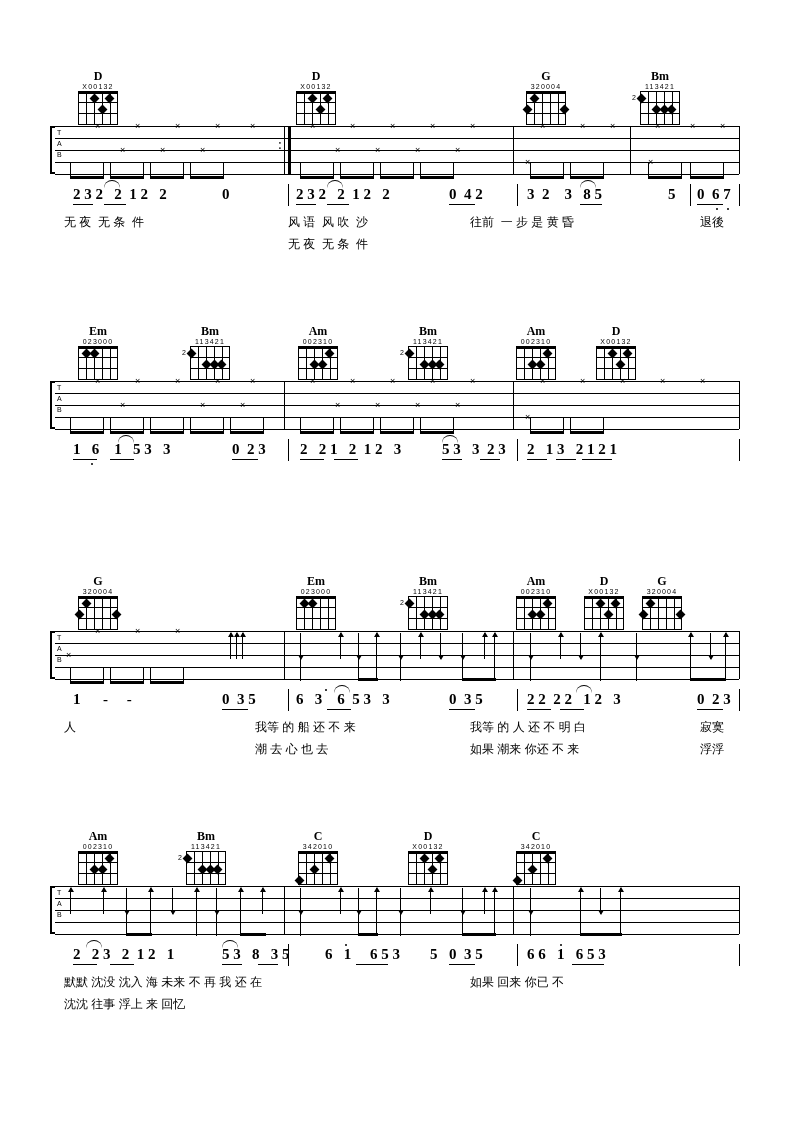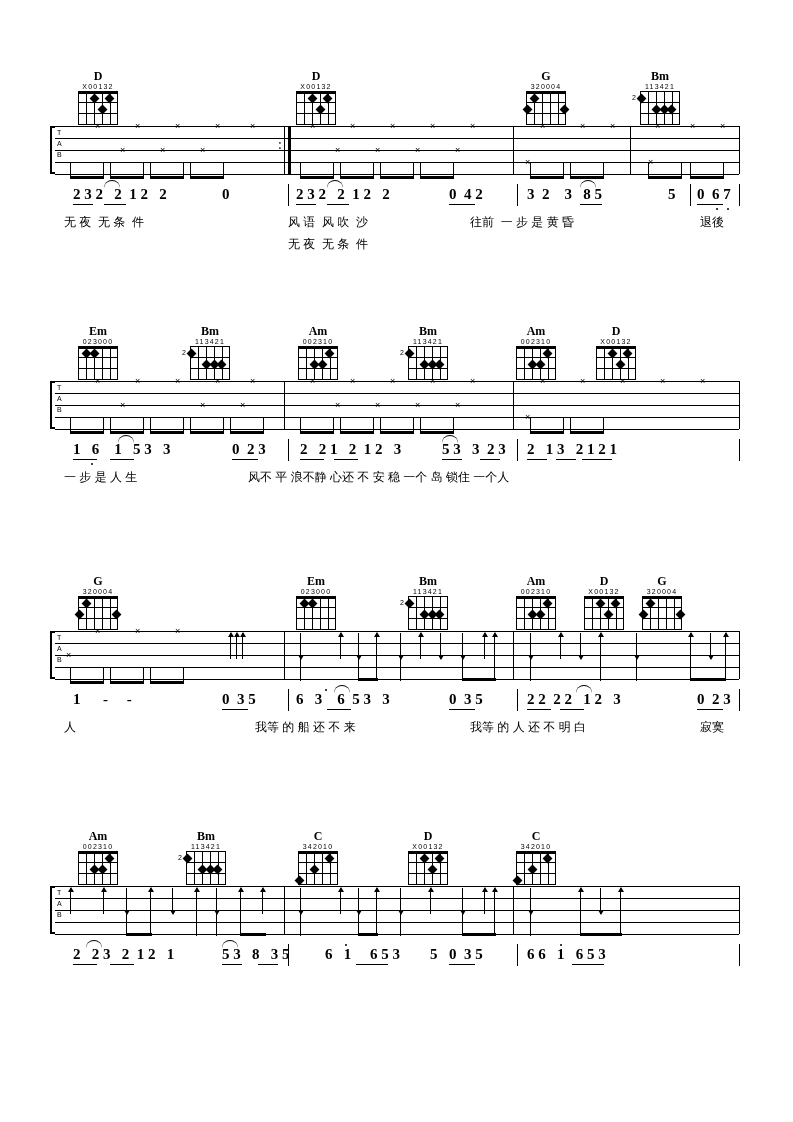--- a/index.html
+++ b/index.html
@@ -638,24 +638,20 @@
       <div class="slur" style="left:442px;top:-6px"></div>
       <div class="und" style="left:480px;top:18px;width:20px"></div>
       <div class="und" style="left:527px;top:18px;width:20px"></div>
       <div class="und" style="left:556px;top:18px;width:20px"></div>
       <div class="und" style="left:582px;top:18px;width:30px"></div>
       <div class="barline" style="left:288px;top:-2px;height:22px"></div>
       <div class="barline" style="left:517px;top:-2px;height:22px"></div>
       <div class="barline" style="left:739px;top:-2px;height:22px"></div>
     </div>
 
-    <div class="lyrics">
-      <div class="lyr" style="left:64px;">一 步 是 人 生</div>
-      <div class="lyr" style="left:248px;">风不 平 浪不静 心还 不 安 稳 一个 岛 锁住 一个人</div>
-    </div>
   </div>
 
   <div class="system" style="position:absolute;left:0;top:565px;width:793px;">
     <div class="chords">
       <div class="chord" style="left:70px;top:10px;">
         <div class="cname">G</div>
         <div class="cfing">320004</div>
         <div class="grid">
           <div class="nut"></div>
           <div class="vline" style="left:0"></div>
@@ -856,20 +852,25 @@
       <div class="barline" style="left:288px;top:-2px;height:22px"></div>
       <div class="barline" style="left:517px;top:-2px;height:22px"></div>
       <div class="barline" style="left:739px;top:-2px;height:22px"></div>
     </div>
 
     <div class="lyrics">
       <div class="lyr" style="left:64px;">人</div>
       <div class="lyr" style="left:255px;">我等 的 船 还 不 来</div>
       <div class="lyr" style="left:470px;">我等 的 人 还 不 明 白</div>
       <div class="lyr" style="left:700px;">寂寞</div>
+    </div>
+    <div class="lyrics">
+      <div class="lyr" style="left:255px;">潮 去 心 也 去</div>
+      <div class="lyr" style="left:470px;">如果 潮来 你还 不 来</div>
+      <div class="lyr" style="left:700px;">浮浮</div>
     </div>
   </div>
 
   <div class="system" style="position:absolute;left:0;top:820px;width:793px;">
     <div class="chords">
       <div class="chord" style="left:70px;top:10px;">
         <div class="cname">Am</div>
         <div class="cfing">002310</div>
         <div class="grid">
           <div class="nut"></div>
@@ -1041,15 +1042,22 @@
       <div class="dotover" style="left:345px;top:-2px"></div>
       <div class="und" style="left:356px;top:18px;width:32px"></div>
       <div class="und" style="left:449px;top:18px;width:26px"></div>
       <div class="dotover" style="left:560px;top:-2px"></div>
       <div class="und" style="left:572px;top:18px;width:32px"></div>
       <div class="barline" style="left:288px;top:-2px;height:22px"></div>
       <div class="barline" style="left:517px;top:-2px;height:22px"></div>
       <div class="barline" style="left:739px;top:-2px;height:22px"></div>
     </div>
 
+    <div class="lyrics">
+      <div class="lyr" style="left:64px;">默默 沈没 沈入 海 未来 不 再 我 还 在</div>
+      <div class="lyr" style="left:470px;">如果 回来 你已 不</div>
+    </div>
+    <div class="lyrics">
+      <div class="lyr" style="left:64px;">沈沈 往事 浮上 来 回忆</div>
+    </div>
   </div>
 
 </div>
 
 </body></html>

